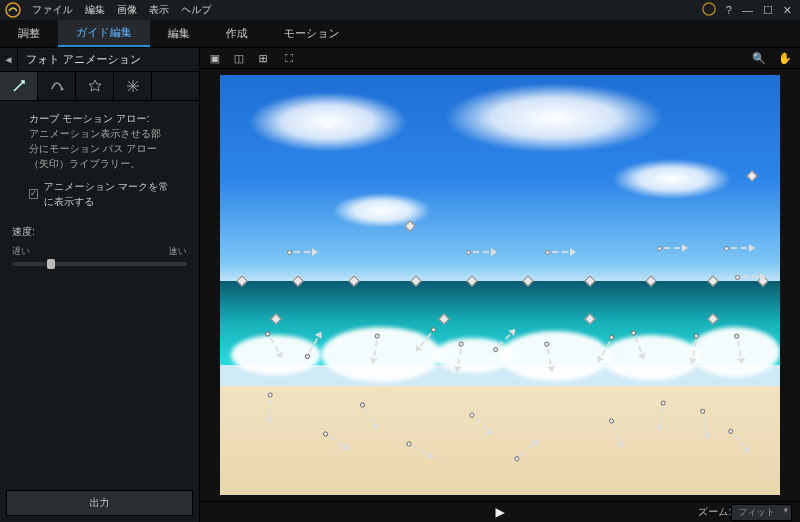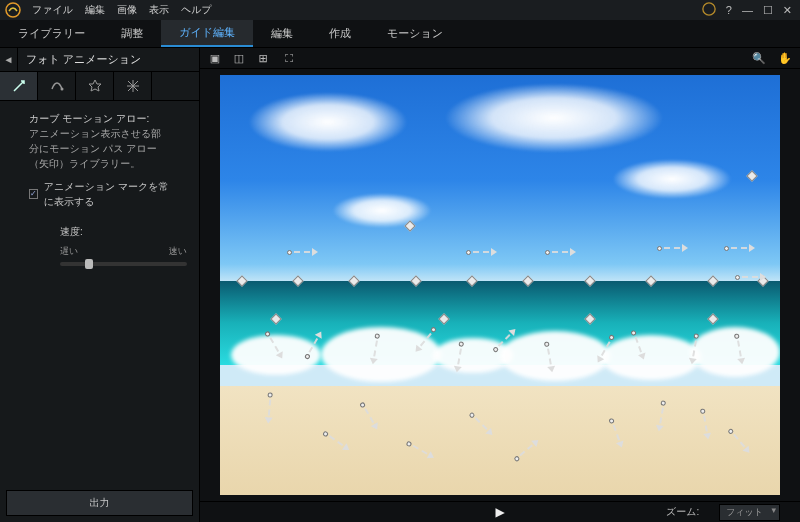--- a/index.html
+++ b/index.html
@@ -21,21 +21,21 @@
   .side .sub { height: 24px; display:flex; align-items:center; border-bottom:1px solid #000; }
   .side .sub .back { width:18px; text-align:center; font-size:10px; color:#aaa; border-right:1px solid #000; line-height:24px;}
   .side .sub .lbl { padding-left:8px; font-size:11px; color:#ddd; }
   .side .toolrow { display:flex; border-bottom:1px solid #000; }
   .side .toolrow .tbtn { flex:0 0 38px; height:28px; display:flex; align-items:center; justify-content:center; border-right:1px solid #000; }
   .side .toolrow .tbtn.active { background:#2b3035; }
   .side .body { padding:10px 29px; font-size:10px; color:#a8a8a8; line-height:1.5; }
   .side .body .title { color:#cfcfcf; }
   .side .chk { display:flex; align-items:center; gap:6px; margin-top:8px; font-size:10px; color:#c8c8c8; }
   .side .chk .box { width:10px; height:10px; border:1px solid #777; display:flex; align-items:center; justify-content:center; font-size:8px; color:#9ad; }
-  .side .speed { padding: 6px 12px 12px; margin-left: 48px; }
+  .side .speed { padding: 6px 12px 12px; }
   .side .speed .lbl { font-size:10px; color:#c8c8c8; margin-bottom:6px; display:block;}
   .side .speed .ends { display:flex; justify-content:space-between; font-size:9px; color:#999; }
   .side .speed .track { position:relative; height:4px; background:#333; margin-top:4px; border-radius:2px;}
   .side .speed .thumb { position:absolute; top:-3px; left:20%; width:8px; height:10px; background:#bbb; border-radius:2px; }
   .side .footer { margin-top:auto; display:flex; gap:18px; padding:6px; }
   .side .footer .fbtn { flex:1; background:#2a2e32; text-align:center; padding:5px 0; font-size:10px; color:#c8c8c8; border:1px solid #000; }
   .main { flex:1; display:flex; flex-direction:column; background:#0f1113; }
   .maintb { height:24px; display:flex; align-items:center; border-bottom:1px solid #000; padding:0 6px; gap:8px;}
   .maintb .seg { display:flex; gap:6px; }
   .maintb .ib { width:18px; height:16px; display:flex; align-items:center; justify-content:center; color:#bbb; font-size:11px;}
@@ -48,21 +48,21 @@
   .wave { position:absolute; left:0; right:0; top:60%; height:18%; }
   .wave .foam { position:absolute; background:#fff; border-radius:50%; filter: blur(2px); opacity:0.95;}
   .sand { position:absolute; left:0; right:0; top:74%; bottom:0; background: linear-gradient(#f1e3c2, #e9d6ac); }
   .marker { position:absolute; width:8px; height:8px; border:1.5px solid #888; background:#eaeaea; transform: translate(-50%,-50%) rotate(45deg); }
   .arrow { position:absolute; height:10px; display:flex; align-items:center; }
   .arrow .dot { width:5px; height:5px; border:1px solid #777; background:#eee; border-radius:50%; }
   .arrow .dash { width:16px; border-top:2px dashed #ddd; margin:0 2px; opacity:0.9;}
   .arrow .head { width:0; height:0; border-left:6px solid #ddd; border-top:4px solid transparent; border-bottom:4px solid transparent;}
   .playbar { height:24px; display:flex; align-items:center; justify-content:center; border-top:1px solid #000; position:relative;}
   .playbar .play { color:#eee; font-size:12px; }
-  .playbar .zoom { position:absolute; right:20px; display:flex; align-items:center; gap:20px; font-size:10px; color:#bbb;}
+  .playbar .zoom { position:absolute; right:8px; display:flex; align-items:center; gap:0; font-size:10px; color:#bbb;}
   .playbar .zoom .sel { background:#2a2e32; border:1px solid #000; padding:1px 16px 1px 6px; position:relative; font-size:9px; color:#999;}
   .playbar .zoom .sel::after { content:"▾"; position:absolute; right:3px; top:0; color:#888; }
 </style>
 </head>
 <body>
 
 <div class="titlebar">
   <div class="logo">
     <svg viewBox="0 0 16 16">
         <circle cx="8" cy="8" r="7" fill="none" stroke="#e29a2a" stroke-width="1.5"></circle>
@@ -84,21 +84,20 @@
   </div>
   <div class="winbtns">
     <span>?</span>
     <span>―</span>
     <span>☐</span>
     <span>✕</span>
   </div>
 </div>
 
 <div class="tabbar">
-  <div class="tab">ライブラリー</div>
   <div class="tab">調整</div>
   <div class="tab active">ガイド編集</div>
   <div class="tab">編集</div>
   <div class="tab">作成</div>
   <div class="tab">モーション</div>
 </div>
 
 <div class="content">
   <div class="side">
     <div class="sub">

